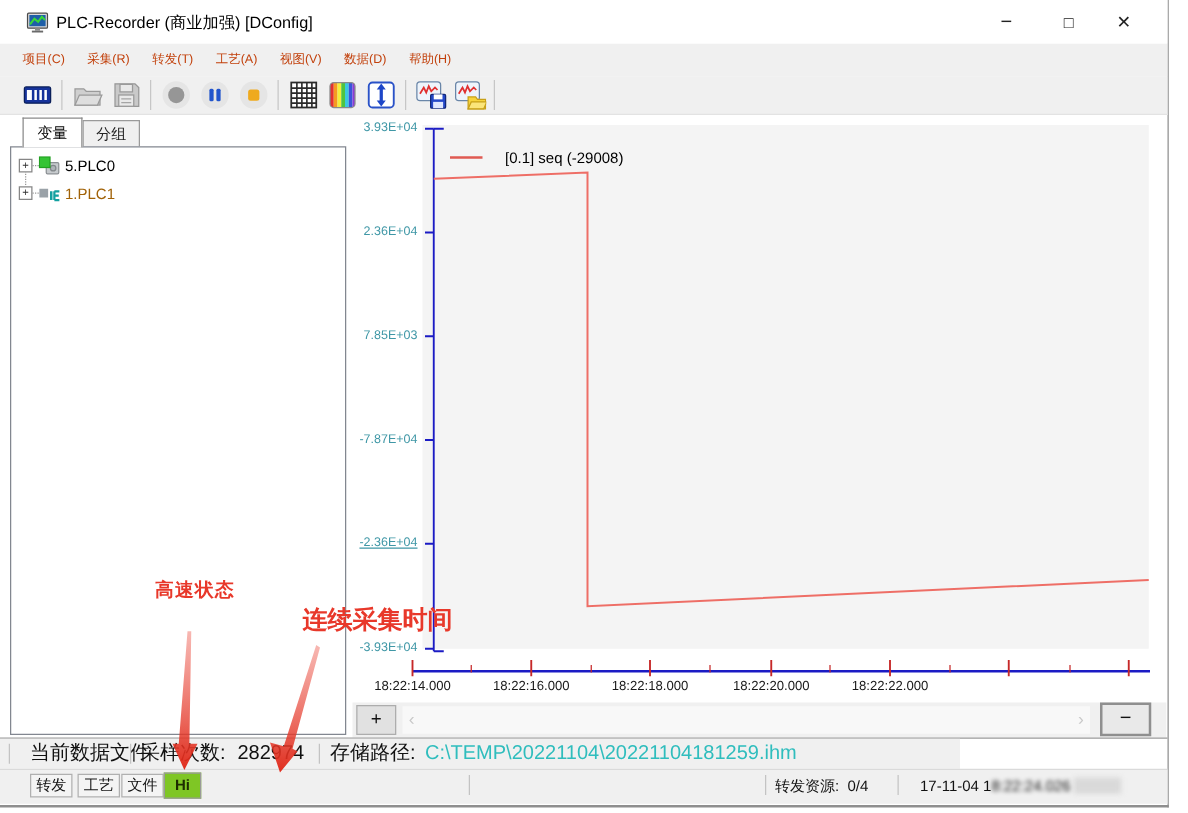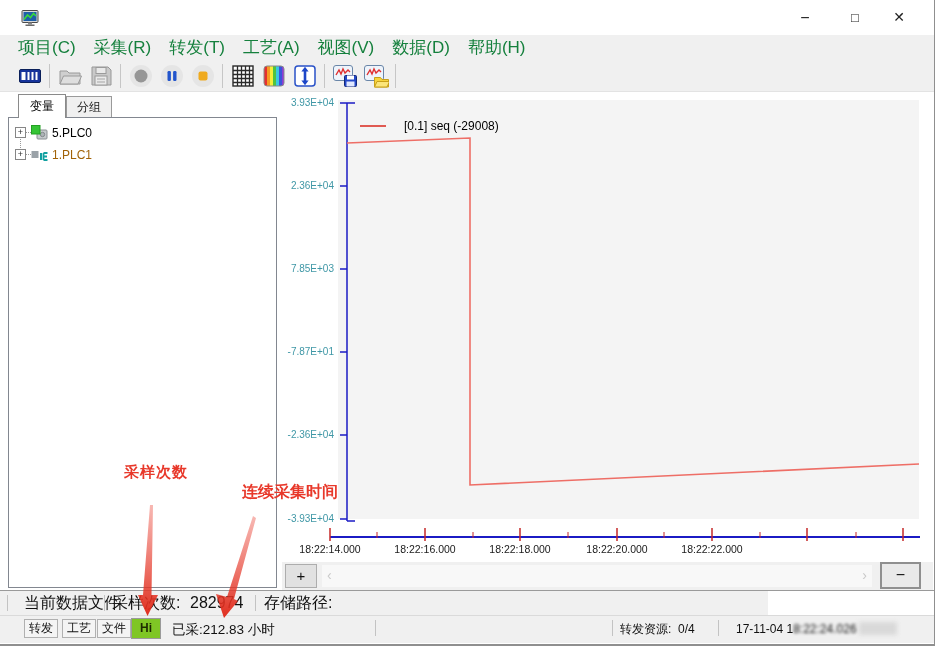--- a/index.html
+++ b/index.html
@@ -8,21 +8,21 @@
   
   .titlebar{position:absolute;left:0;top:0;width:934px;height:35px;background:#ffffff;}
   .appicon{position:absolute;left:21px;top:9px;width:18px;height:18px;}
   .titletext{position:absolute;left:45px;top:0;height:35px;line-height:35px;font-size:13px;color:#000;white-space:nowrap;}
   .ctrl{position:absolute;top:0;width:36px;height:35px;text-align:center;line-height:35px;color:#222;cursor:default;}
   .ctrl.min{left:787px;font-size:16px;}
   .ctrl.max{left:837px;font-size:13px;}
   .ctrl.cls{left:881px;font-size:14px;}
   
   .menubar{position:absolute;left:0;top:35px;width:934px;height:26px;background:#f0f0f0;display:flex;padding-left:9px;box-sizing:border-box;}
-  .menuitem{padding:0 9px;font-size:17px;line-height:26px;color:#15803d;white-space:nowrap;}
+  .menuitem{padding:0 9px;font-size:10px;line-height:26px;color:#c2410c;white-space:nowrap;}
   
   .toolbar{position:absolute;left:0;top:61px;width:934px;height:31px;background:#f0f0f0;border-bottom:1px solid #e3e3e3;display:flex;align-items:center;padding-left:14px;box-sizing:border-box;}
   .tbtn{width:26px;height:26px;margin:0 2.5px;display:flex;align-items:center;justify-content:center;}
   .tsep{width:1px;height:24px;background:#c6c6c6;margin:0 4px;}
   
   .sidebar{position:absolute;left:8px;top:92px;width:270px;height:356px;}
   .tab{position:absolute;font-size:12px;text-align:center;box-sizing:border-box;}
   .tab.active{left:10px;top:2px;width:48px;height:24px;line-height:22px;background:#fff;border:1px solid #8a8a8a;border-bottom:none;z-index:2;}
   .tab.inactive{left:58px;top:4px;width:46px;height:22px;line-height:20px;background:#f0f0f0;border:1px solid #9a9a9a;border-bottom:none;color:#222;}
   .treebox{position:absolute;left:0;top:25px;width:269px;height:471px;background:#fff;border:1px solid #828790;box-sizing:border-box;}
@@ -58,36 +58,37 @@
   .status2{position:absolute;left:0;top:616px;width:934px;height:27px;background:#f0f0f0;font-size:12px;color:#111;}
   .sbox{position:absolute;top:3px;height:19px;line-height:17px;padding:0 4px;border:1px solid #b0b0b0;background:#f4f4f4;box-sizing:border-box;text-align:right;}
   .hibadge{position:absolute;left:131px;top:2px;width:30px;height:21px;background:#7fc625;border:1px solid #9a9a9a;box-sizing:border-box;text-align:center;line-height:19px;font-weight:bold;color:#1d2b00;}
   .s2item{position:absolute;line-height:27px;white-space:nowrap;}
   .elapsed{font-size:13.5px;}
   .blurpart{filter:blur(1.6px);}
   .smudge{display:inline-block;width:38px;height:13px;background:#d9d9d9;filter:blur(2px);vertical-align:-2px;margin-left:2px;}
   
   .ann{position:absolute;color:#e8382a;font-weight:600;z-index:60;white-space:nowrap;}
   .ann1{left:124px;top:463px;font-size:15px;letter-spacing:1px;}
-  .ann2{left:242px;top:482px;font-size:16px;}
+  .ann2{left:242px;top:482px;font-size:20px;}
   #overlay{position:absolute;left:0;top:0;width:950px;height:650px;pointer-events:none;z-index:55;}
 </style>
 </head>
 <body>
 
 <div class="app">
 
   <div class="titlebar">
     <svg class="appicon" viewBox="0 0 18 18">
       <rect x="1" y="1.5" width="16" height="12" rx="1" fill="#d9d9d9" stroke="#4a4a4a"></rect>
       <rect x="2.5" y="3" width="13" height="9" fill="#1e5fa8"></rect>
       <polyline points="3,10.5 6.5,6 9.5,8.5 12.5,4.5 15,7" fill="none" stroke="#39d839" stroke-width="1.6"></polyline>
       <rect x="7" y="13.5" width="4" height="2" fill="#8a8a8a"></rect>
       <rect x="4.5" y="15.5" width="9" height="1.5" fill="#6a6a6a"></rect>
     </svg>
+    <div class="titletext">PLC-Recorder (商业加强) [DConfig]</div>
     <div class="ctrl min">−</div>
     <div class="ctrl max">□</div>
     <div class="ctrl cls">✕</div>
   </div>
 
   <div class="menubar">
     <div class="menuitem">项目(C)</div>
     <div class="menuitem">采集(R)</div>
     <div class="menuitem">转发(T)</div>
     <div class="menuitem">工艺(A)</div>
@@ -251,22 +252,22 @@
         <line x1="382" y1="440" x2="382" y2="446" stroke="#c62828" stroke-width="1"></line>
         <line x1="478" y1="440" x2="478" y2="446" stroke="#c62828" stroke-width="1"></line>
         <line x1="574" y1="440" x2="574" y2="446" stroke="#c62828" stroke-width="1"></line>
         <polyline points="65,51 188,46 188,393 637,372" fill="none" stroke="#ee6e66" stroke-width="1.6"></polyline>
         <line x1="78" y1="34" x2="104" y2="34" stroke="#e05a52" stroke-width="2"></line>
       </svg>
     <div id="chart-labels">
         <div class="ylab" style="top: 5px; color: rgb(63, 151, 166);">3.93E+04</div>
         <div class="ylab" style="top: 88px; color: rgb(63, 151, 166);">2.36E+04</div>
         <div class="ylab" style="top: 171px; color: rgb(63, 151, 166);">7.85E+03</div>
-        <div class="ylab" style="top: 254px; color: rgb(63, 151, 166);">-7.87E+01</div>
-        <div class="ylab" style="top: 337px; color: rgb(63, 151, 166);">-2.36E+04</div>
+        <div class="ylab" style="top: 254px; color: rgb(63, 151, 166);">-7.87E+04</div>
+        <div class="ylab" style="top: 337px; color: rgb(63, 151, 166); text-decoration: underline;">-2.36E+04</div>
         <div class="ylab" style="top: 421px; color: rgb(63, 151, 166);">-3.93E+04</div>
         <div class="xlab" style="left: 10px; top: 451px; color: rgb(26, 26, 26);">18:22:14.000</div>
         <div class="xlab" style="left: 105px; top: 451px; color: rgb(26, 26, 26);">18:22:16.000</div>
         <div class="xlab" style="left: 200px; top: 451px; color: rgb(26, 26, 26);">18:22:18.000</div>
         <div class="xlab" style="left: 297px; top: 451px; color: rgb(26, 26, 26);">18:22:20.000</div>
         <div class="xlab" style="left: 392px; top: 451px; color: rgb(26, 26, 26);">18:22:22.000</div>
       </div>
     <div class="legendtext">[0.1] seq (-29008)</div>
   </div>
 
@@ -281,40 +282,40 @@
 
   <div class="hr1"></div>
   <div class="status1">
     <div class="sep" style="left:7px;"></div>
     <div class="s1item" style="left:24px;">当前数据文件</div>
     <div class="sep" style="left:104px;"></div>
     <div class="s1item" style="left:112px;">采样次数:</div>
     <div class="s1item" style="left:190px;">282974</div>
     <div class="sep" style="left:255px;"></div>
     <div class="s1item" style="left:264px;">存储路径:</div>
+    <div class="s1item pathtext" style="left:340px;">C:\TEMP\20221104\20221104181259.ihm</div>
   </div>
 
   <div class="rowdiv"></div>
   <div class="status2">
     <div class="sbox" style="left:24px;">转发</div>
     <div class="sbox" style="left:62px;">工艺</div>
     <div class="sbox" style="left:97px;">文件</div>
     <div class="hibadge">Hi</div>
-    <div class="s2item elapsed" style="left:172px;">已采:212.83 小时</div>
     <div class="sep" style="left:375px;"></div>
     <div class="sep" style="left:612px;"></div>
     <div class="s2item" style="left:620px;">转发资源:</div>
     <div class="s2item" style="left:678px;">0/4</div>
     <div class="sep" style="left:718px;"></div>
     <div class="s2item" style="left:736px;"><span>17-11-04 1</span><span class="blurpart">8:22:24.026</span><span class="smudge"></span></div>
   </div>
 
 </div>
 
-<div class="ann ann1">采样次数</div>
+<div class="ann ann1">高速状态</div>
 <div class="ann ann2">连续采集时间</div>
 <svg id="overlay">
   <defs>
     <linearGradient id="ag" x1="0" y1="0" x2="0" y2="1">
       <stop offset="0" stop-color="#ee6054" stop-opacity="0.45"></stop>
       <stop offset="1" stop-color="#e02818" stop-opacity="0.97"></stop>
     </linearGradient>
   </defs>
   <path d="M150,505 L153,505 L151.5,595 L158,595 L147.5,616 L138,595 L143,595 Z" fill="url(#ag)"></path>
   <path d="M253,516 L256,518 L234,599 L238,601 L224,618 L216,594 L227,597 Z" fill="url(#ag)"></path>

